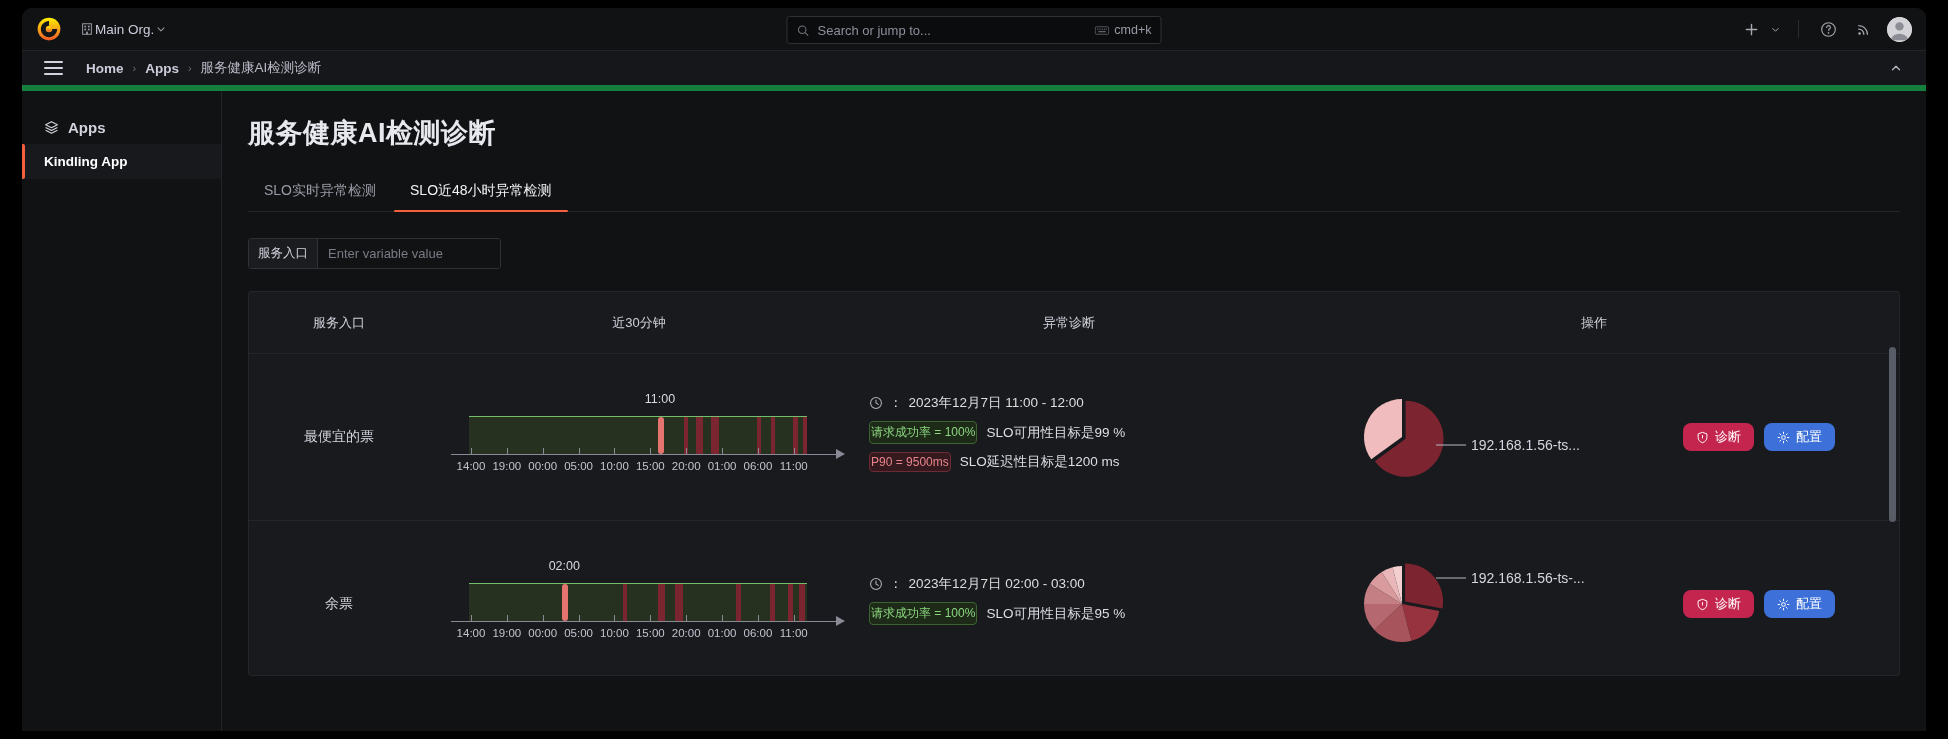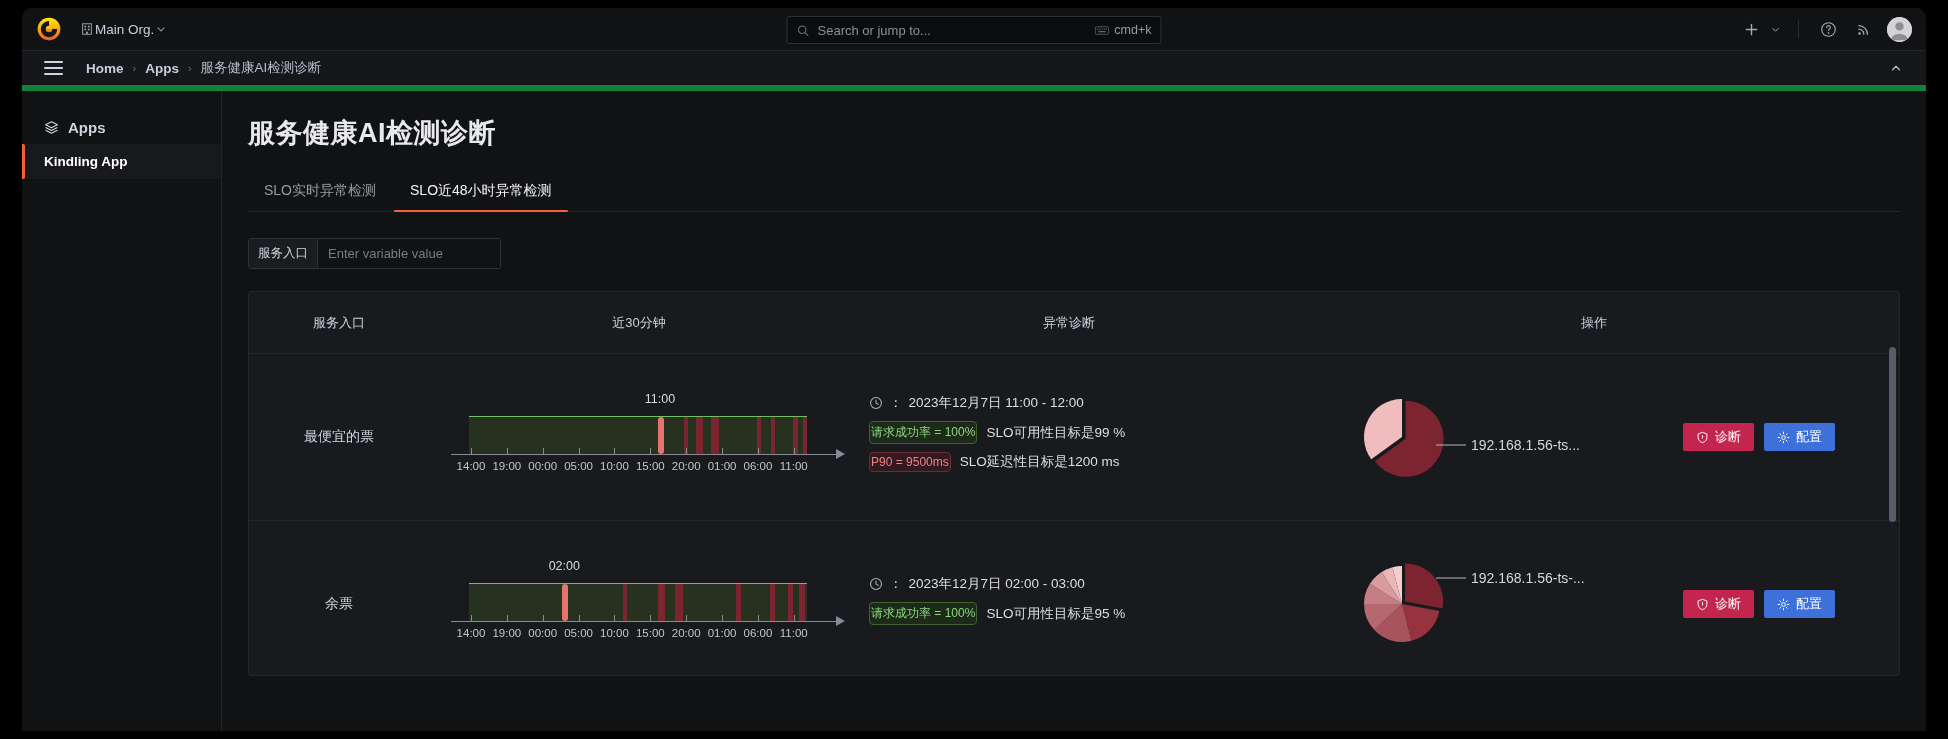--- a/index.html
+++ b/index.html
@@ -271,21 +271,21 @@
   .pie-svg { position: absolute; left: 0; top: 0; }
   .pie-label {
     position: absolute; color: #d5d5df; font-size: 14px; white-space: nowrap;
   }
 
   
   .actions { display: flex; align-items: center; justify-content: center; gap: 10px; }
   .btn {
     display: inline-flex; align-items: center; gap: 6px;
     height: 28px; padding: 0 13px;
-    border: none; border-radius: 2px;
+    border: none; border-radius: 8px;
     font-size: 13px; color: #ffffff; cursor: pointer;
     font-family: inherit; white-space: nowrap;
   }
   .btn.diagnose { background: #c4254f; }
   .btn.config { background: #3d71d9; }
   .btn svg { flex: none; }
 
   .panel-scrollbar {
     position: absolute; right: 3px; top: 55px;
     width: 7px; height: 175px;

